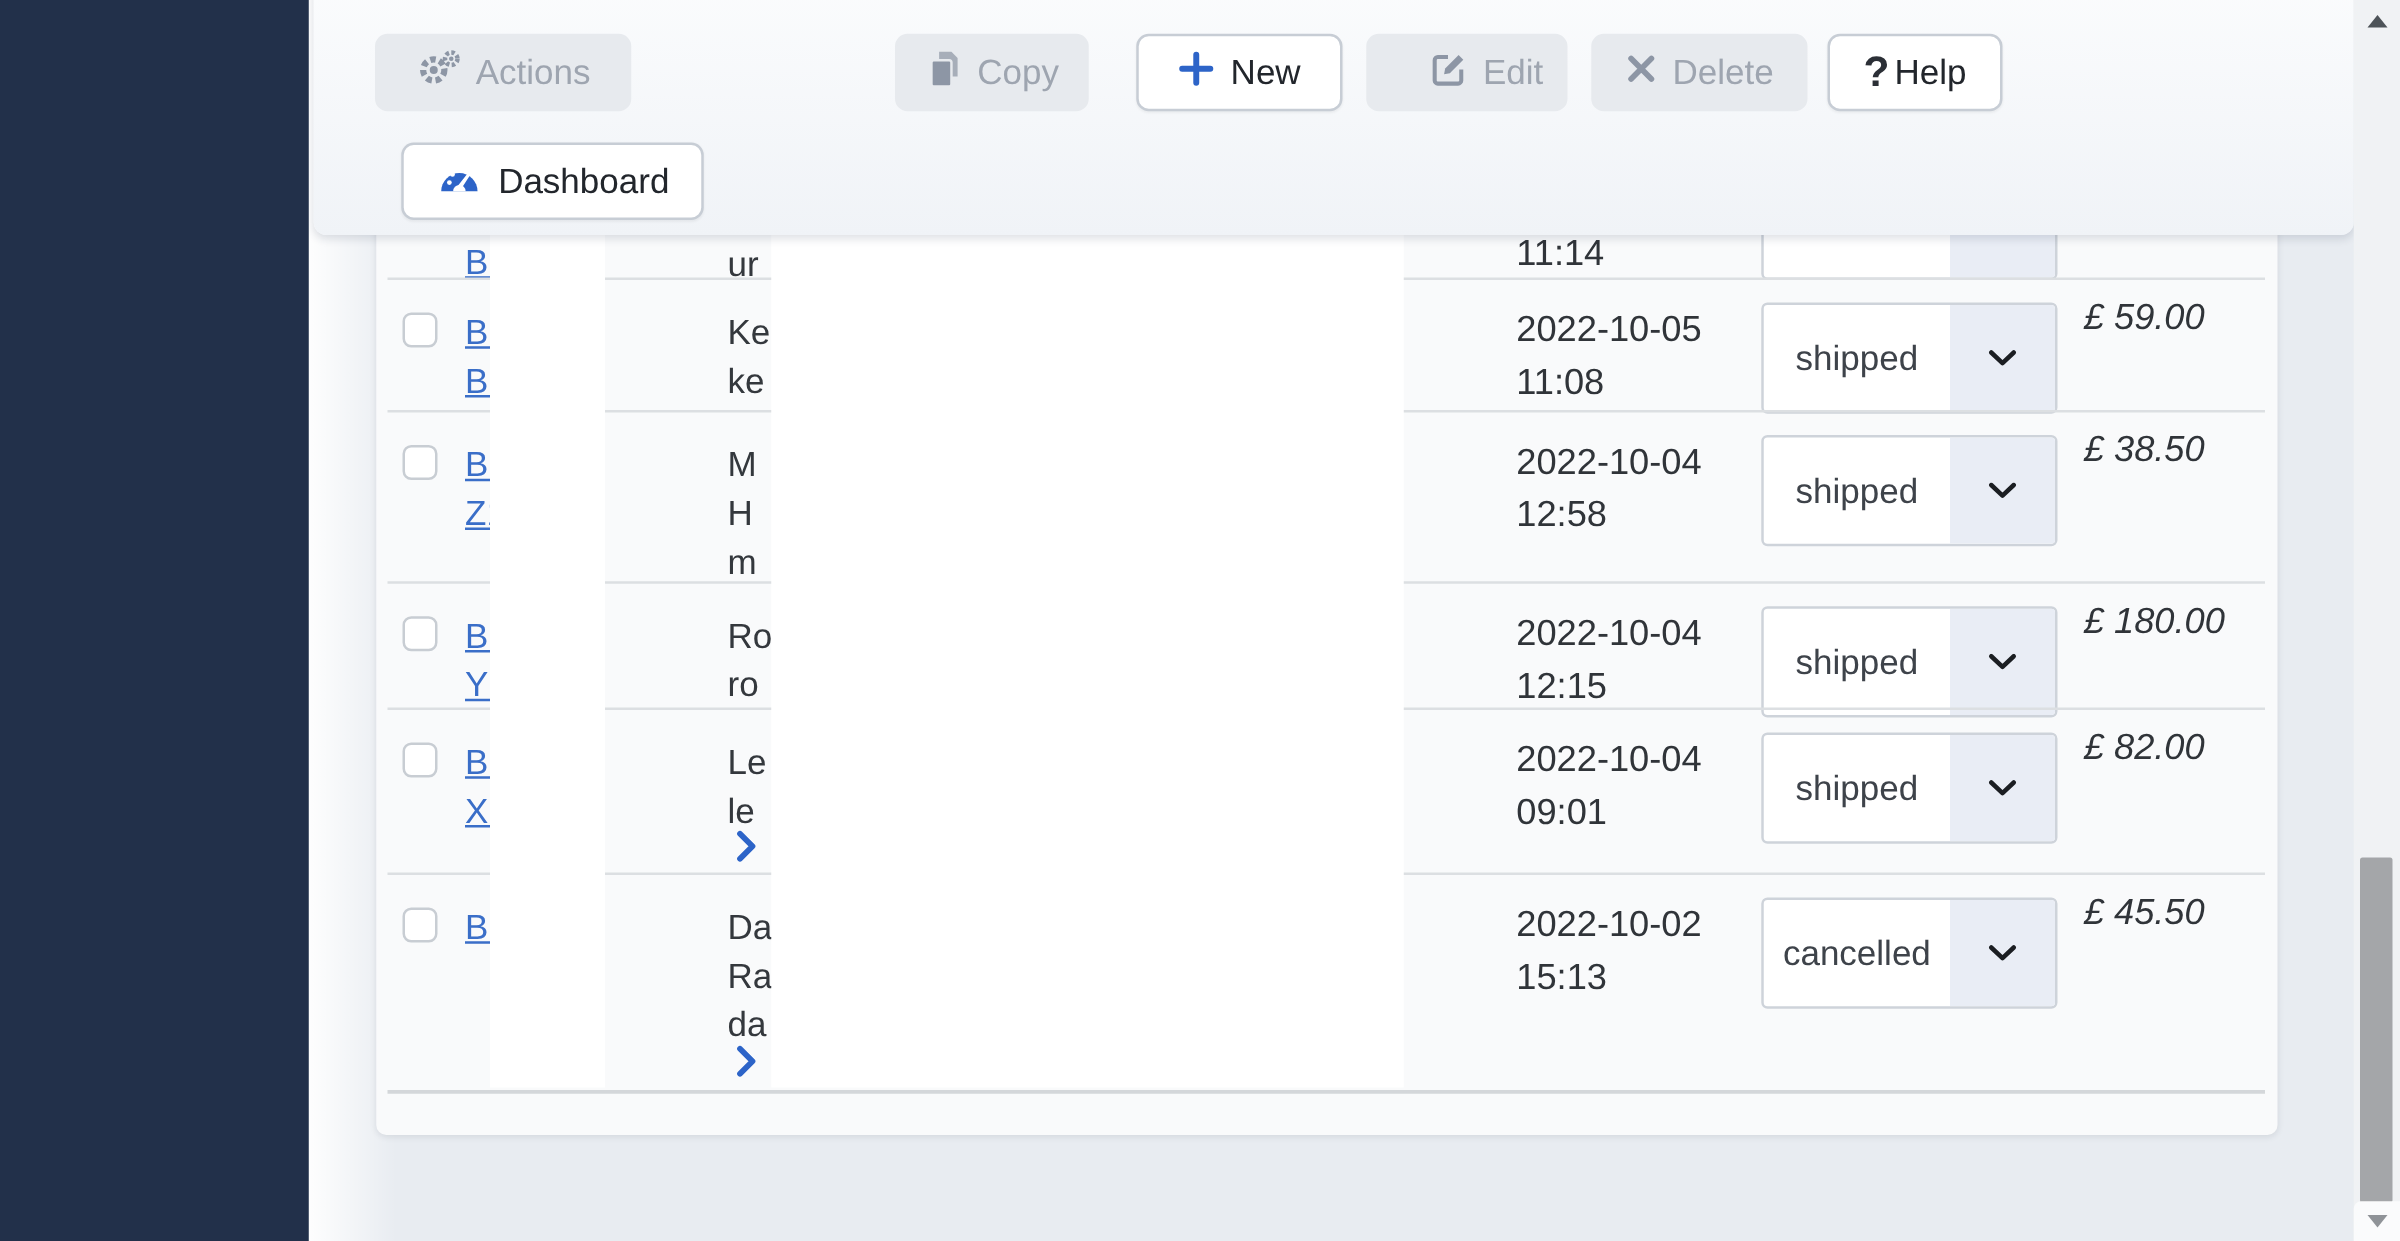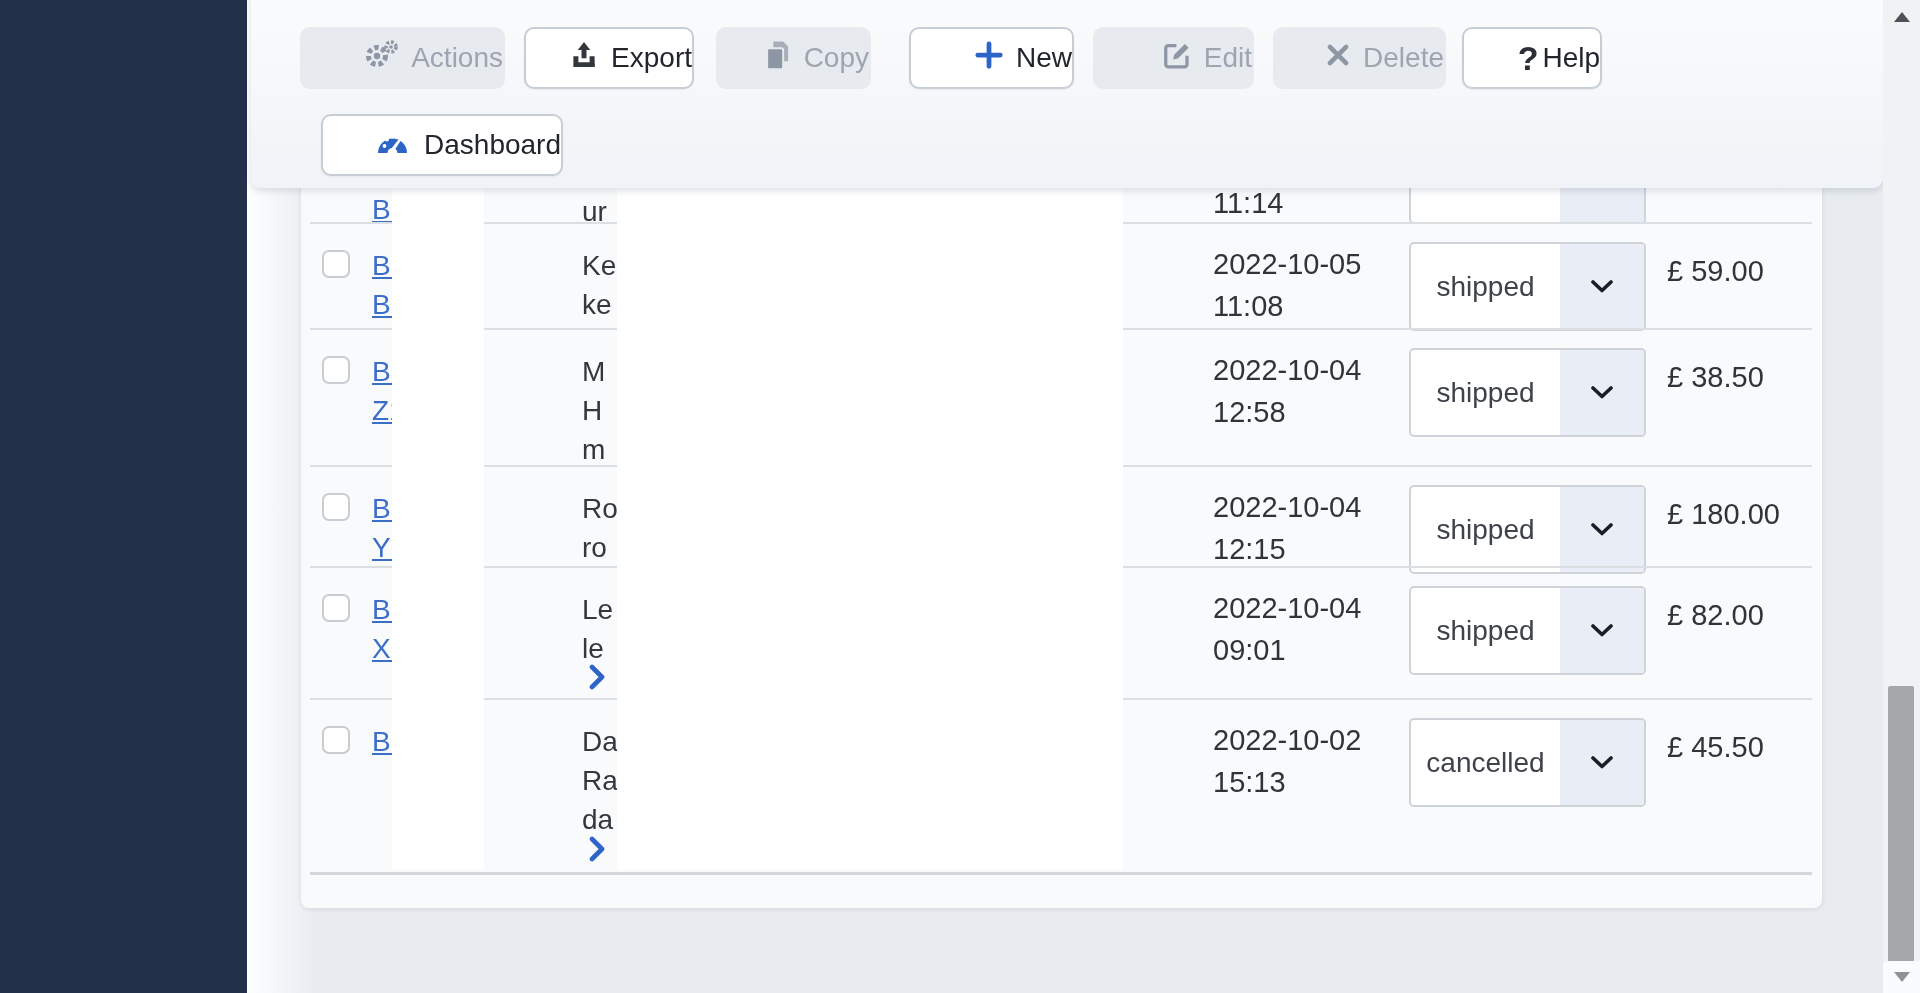--- a/index.html
+++ b/index.html
@@ -37,33 +37,33 @@
   .chev { position:absolute; left:288px; cursor:pointer; }
 
   .datecol { position:absolute; left:912px; top:21px; font-size:29px; line-height:42px; color:#303439; }
   .dateline { display:block; }
 
   .sel { position:absolute; left:1108px; top:20px; width:237px; height:89px; background:#fff;
     border:2px solid #ced3da; border-radius:5px; cursor:pointer; display:flex; align-items:stretch; overflow:hidden; }
   .sel-label { flex:1; display:flex; align-items:center; justify-content:center; font-size:28px; color:#3e434a; }
   .sel-arm { width:84px; background:#e9edf5; display:flex; align-items:center; justify-content:center; }
 
-  .pricecol { position:absolute; left:1366px; top:33px; font-size:29px; color:#303439; white-space:nowrap; }
+  .pricecol { position:absolute; left:1366px; top:16px; font-size:29px; color:#303439; white-space:nowrap;font-style:italic; }
 
   
   .band { position:absolute; top:184px; height:686px; background:#ffffff; z-index:2; }
   .band1 { left:392px; width:92px; }
   .band2 { left:617px; width:506px; }
 
   
   .panel { position:absolute; left:251px; top:-40px; width:1632px; height:228px; z-index:3;
     background:linear-gradient(180deg,#fcfdfe 0%, #f0f3f7 100%);
     border-radius:0 0 10px 10px; box-shadow:0 3px 7px rgba(30,45,70,.14); }
 
-  .btn { position:absolute; height:62px; border-radius:10px; display:flex; align-items:center; justify-content:flex-end;
+  .btn { position:absolute; height:62px; border-radius:10px; display:flex; align-items:center; justify-content:center;
     gap:12px; font-size:28px; cursor:pointer; }
   .btn--on  { background:#fff; border:2px solid #c7cdd5; color:#22262c; box-shadow:0 1px 2px rgba(0,0,0,.05); }
   .btn--off { background:#e7eaee; border:2px solid #e7eaee; color:#9ea5b0; cursor:default; }
   .qmark { font-size:34px; font-weight:bold; color:#2b2f36; margin-right:-2px; }
 
   
   .scrollbar { position:absolute; left:1883px; top:0; width:37px; height:993px; background:#f0f2f4; z-index:5; }
   .scroll-btn-bottom { position:absolute; left:0; bottom:0; width:37px; height:32px; background:#fafbfc; border-radius:6px 0 0 0; }
   .tri-up { position:absolute; left:11px; top:12px; width:0; height:0;
     border-left:8px solid transparent; border-right:8px solid transparent; border-bottom:10px solid #4d5358; }
@@ -253,30 +253,20 @@
         <svg width="36" height="32" viewBox="0 0 36 32">
           <circle cx="14" cy="17" r="8.5" fill="none" stroke="#8d96a5" stroke-width="5" stroke-dasharray="4.4 3"></circle>
           <circle cx="14" cy="17" r="3.2" fill="#8d96a5"></circle>
           <circle cx="28" cy="8" r="5" fill="none" stroke="#8d96a5" stroke-width="3.6" stroke-dasharray="2.7 1.9"></circle>
           <circle cx="28" cy="8" r="1.8" fill="#8d96a5"></circle>
         </svg>
       </span>
       <span>Actions</span>
     </div>
 
-    <div class="btn btn--on" style="left:273px;top:67px;width:170px;">
-      <span>
-        <svg width="30" height="30" viewBox="0 0 24 24" fill="#33373c">
-          <path d="M12 1.5 L17 8 H14 V14.5 H10 V8 H7 Z"></path>
-          <path d="M3.5 21.5 V13 H7.5 V17.8 H16.5 V13 H20.5 V21.5 Z"></path>
-          <rect x="17.2" y="18.6" width="3.3" height="2.9"></rect>
-        </svg>
-      </span>
-      <span>Export</span>
-    </div>
 
     <div class="btn btn--off" style="left:465px;top:67px;width:155px;">
       <span>
         <svg width="30" height="32" viewBox="0 0 24 26">
           <path d="M9 2 H17 L21 6 V18 H9 Z" fill="#a7aeb9"></path>
           <rect x="4" y="7.5" width="13" height="17" rx="1.5" fill="#8d96a5" stroke="#e7eaee" stroke-width="1.6"></rect>
         </svg>
       </span>
       <span>Copy</span>
     </div>

